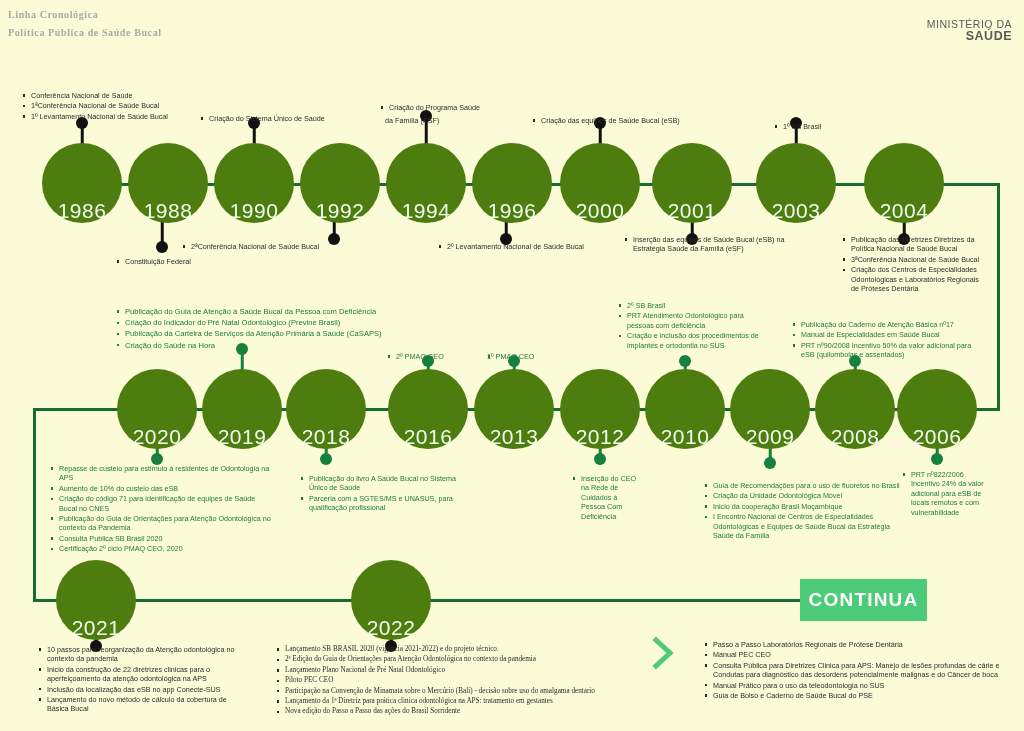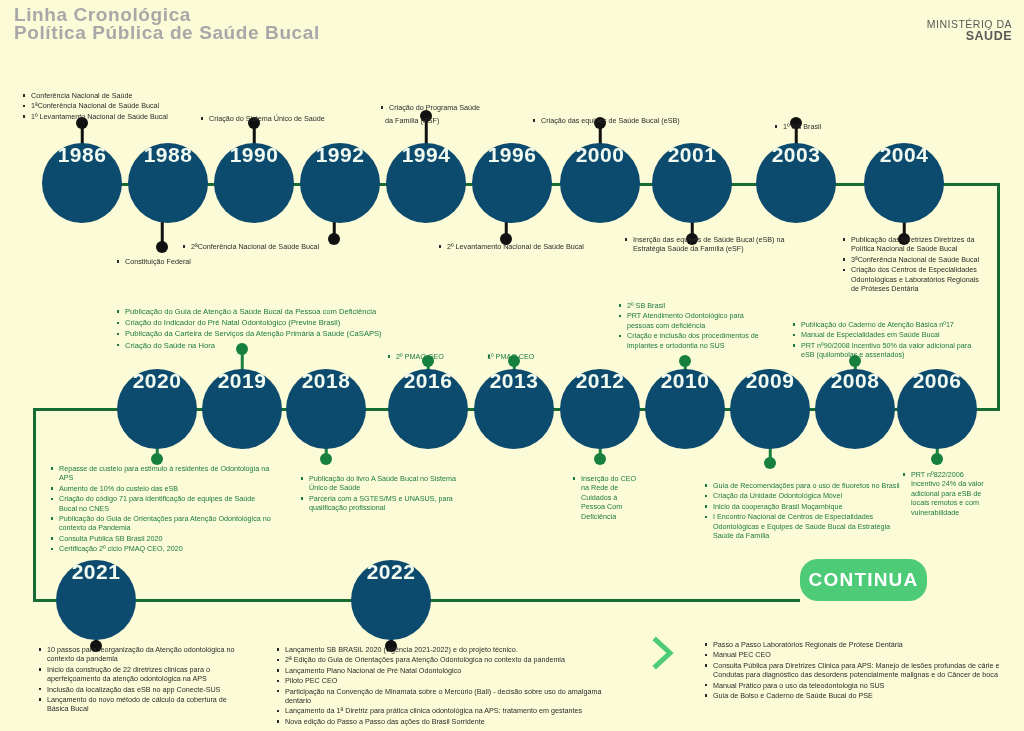--- a/index.html
+++ b/index.html
@@ -8,41 +8,42 @@
     background:#fbfbd7;
     font-family:"Liberation Sans",sans-serif;
     position:relative;
     overflow:hidden;
     color:#1e6b3a;
   }
   .stage{position:absolute;left:0;top:0;width:1024px;height:731px;}
 
   
   .title{
-    position:absolute;left:14px;top:6px;
-    font-size:19px;font-weight:bold;letter-spacing:.6px;
+    position:absolute;left:8px;top:6px;
+    font-size:10px;font-weight:bold;letter-spacing:.6px;
     color:#a8a8a8;line-height:18px;
     white-space:pre-line;
+    font-family:Liberation Serif, serif;
   }
   .ministry{
     position:absolute;right:12px;top:18px;text-align:right;
     color:#595959;line-height:12px;
   }
   .ministry .m1{font-size:10.5px;letter-spacing:.5px;}
   .ministry .m2{font-size:12.5px;font-weight:bold;letter-spacing:.5px;}
 
   
   .rail{position:absolute;background:#176b35;}
 
   
   .circle{
     position:absolute;width:80px;height:80px;border-radius:50%;
-    background:#0c4a6e;
-    display:flex;align-items:flex-start;justify-content:center;
-    color:#f2fbef;font-size:21px;font-weight:bold;letter-spacing:.5px;
+    background:#4d7c0f;
+    display:flex;align-items:flex-end;justify-content:center;
+    color:#f2fbef;font-size:21px;font-weight:normal;letter-spacing:.5px;
     z-index:5;
   }
 
   
   .pin{position:absolute;z-index:4;}
   .pin .stem{position:absolute;left:50%;transform:translateX(-50%);width:2.5px;background:#111;}
   .pin .dot{position:absolute;left:50%;transform:translateX(-50%);width:12px;height:12px;border-radius:50%;background:#111;}
   .pin.green .stem{background:#17803f;width:2.5px;}
   .pin.green .dot{background:#17803f;}
 
@@ -384,39 +385,39 @@
     </div>
 
   <div class="note" style="left:34px;top:641px;width:215px;">
     <ul>
       <li>10 passos para reorganização da Atenção odontológica no contexto da pandemia</li>
       <li>Inicio da construção de 22 diretrizes clinicas para o aperfeiçoamento da atenção odontológica na APS</li>
       <li>Inclusão da localização das eSB no app Conecte-SUS</li>
       <li>Lançamento do novo método de cálculo da cobertura de Básica Bucal</li>
     </ul>
   </div>
-  <div class="note" style="left:272px;top:641px;width:360px;">
+  <div class="note" style="left:272px;top:641px;width:360px;font-family:Liberation Serif, serif;">
     <ul>
       <li>Lançamento SB BRASIL 2020 (vigência 2021-2022) e do projeto técnico.</li>
       <li>2ª Edição do Guia de Orientações para Atenção Odontológica no contexto da pandemia</li>
       <li>Lançamento Plano Nacional de Pré Natal Odontológico</li>
       <li>Piloto PEC CEO</li>
       <li>Participação na Convenção de Minamata sobre o Mercúrio (Bali) - decisão sobre uso do amalgama dentario</li>
       <li>Lançamento da 1ª Diretriz para prática clinica odontológica na APS: tratamento em gestantes</li>
       <li>Nova edição do Passo a Passo das ações do Brasil Sorridente</li>
     </ul>
   </div>
 
   <div class="chevron" style="left:650px;top:636px;">
     <svg width="26" height="34" viewBox="0 0 26 34">
       <polyline points="6,4 20,17 6,30" fill="none" stroke="#4ecb76" stroke-width="5" stroke-linecap="square"></polyline>
     </svg>
   </div>
 
-  <div class="continua" style="left:800px;top:559px;width:127px;height:42px;border-radius:18px;">
+  <div class="continua" style="left:800px;top:579px;width:127px;height:42px;">
     <span>CONTINUA</span>
   </div>
   <div class="note" style="left:700px;top:636px;width:320px;">
     <ul>
       <li>Passo a Passo Laboratórios Regionais de Prótese Dentária</li>
       <li>Manual PEC CEO</li>
       <li>Consulta Pública para Diretrizes Clinica para APS:  Manejo de lesões profundas de cárie e Condutas para diagnóstico das desordens potencialmente malignas e do Câncer de boca</li>
       <li>Manual Prático para o uso da teleodontologia no SUS</li>
       <li>Guia de Bolso e Caderno de Saúde Bucal do PSE</li>
     </ul>

